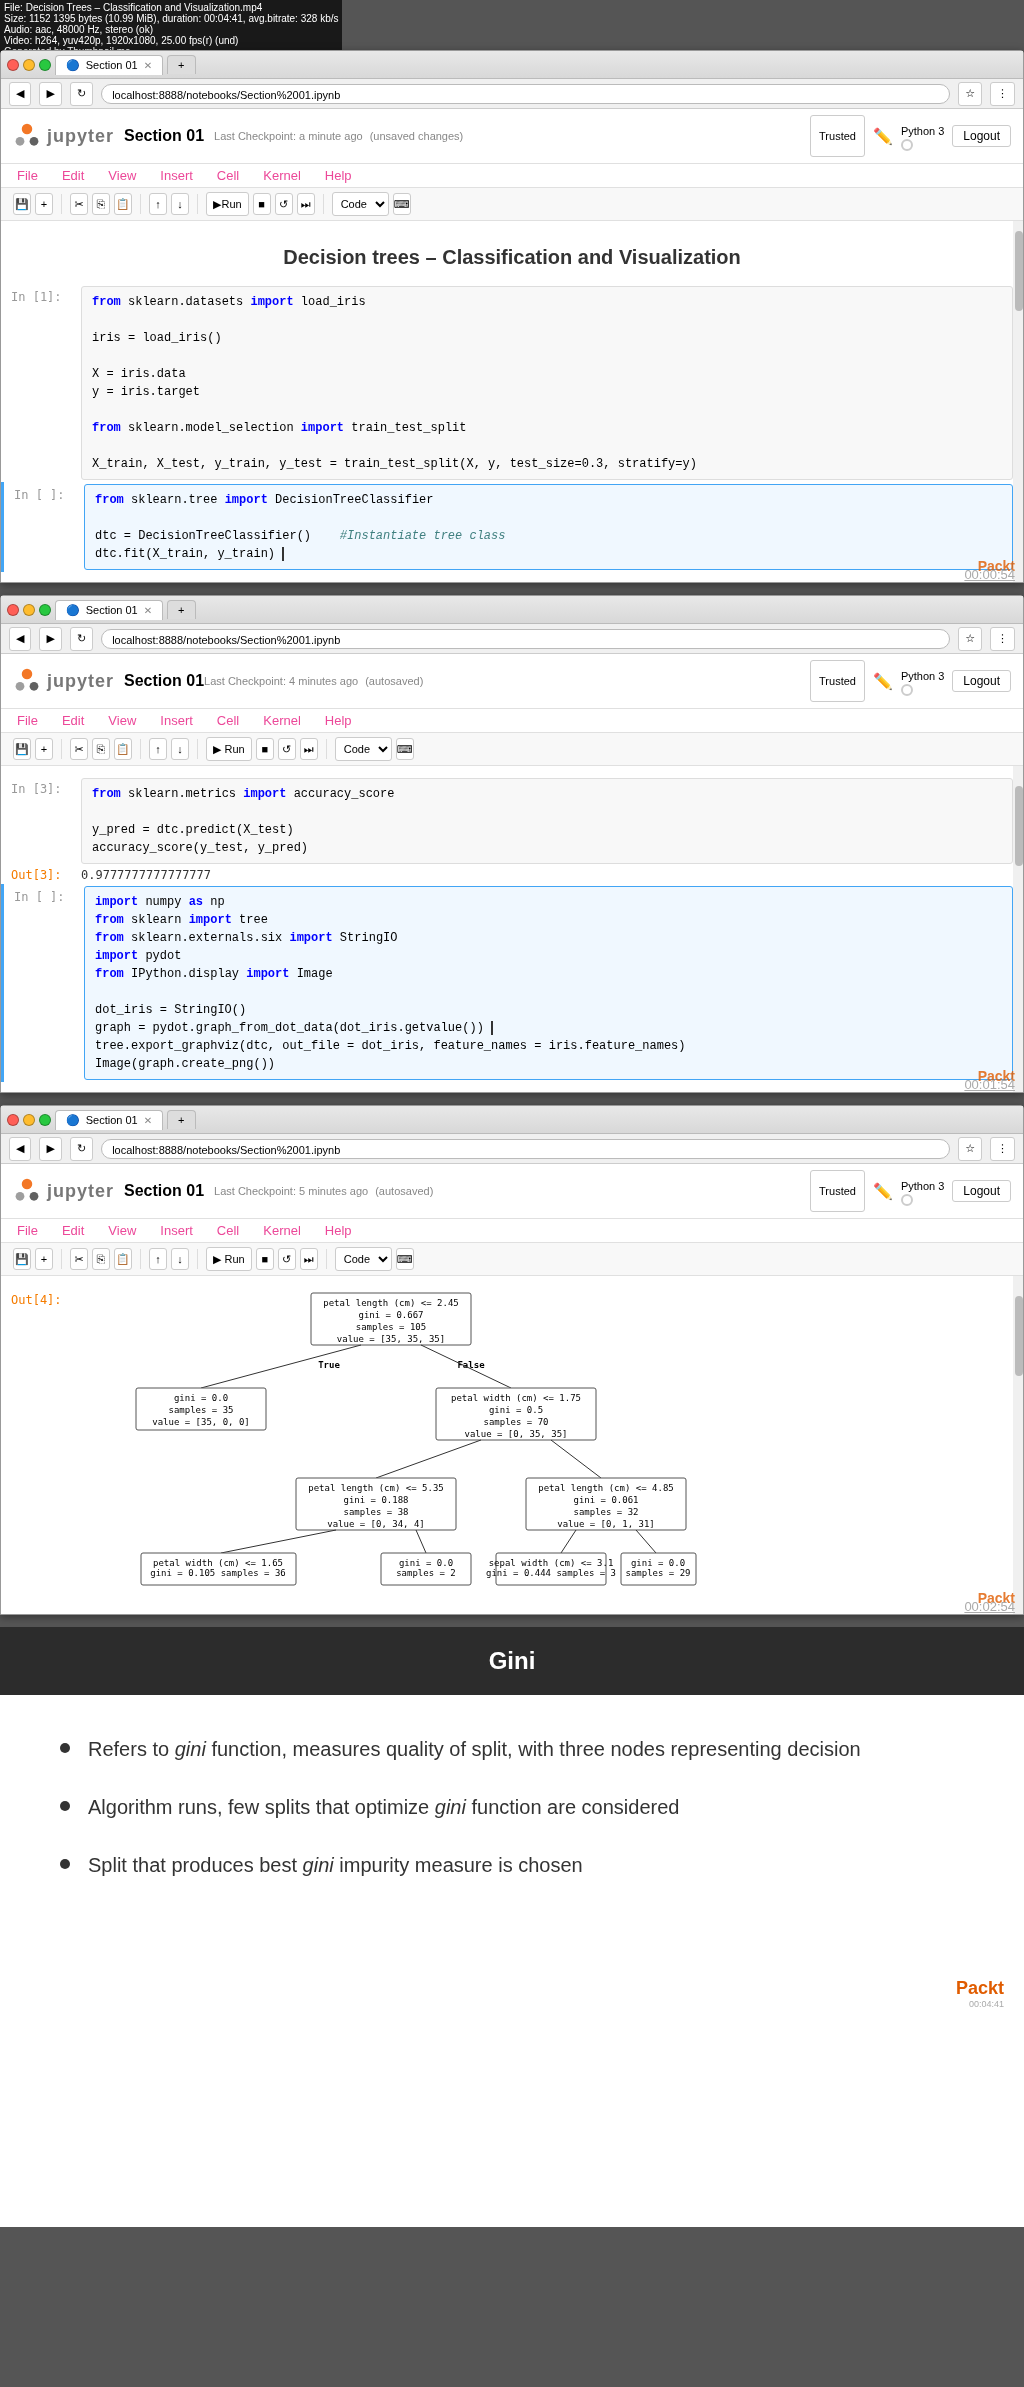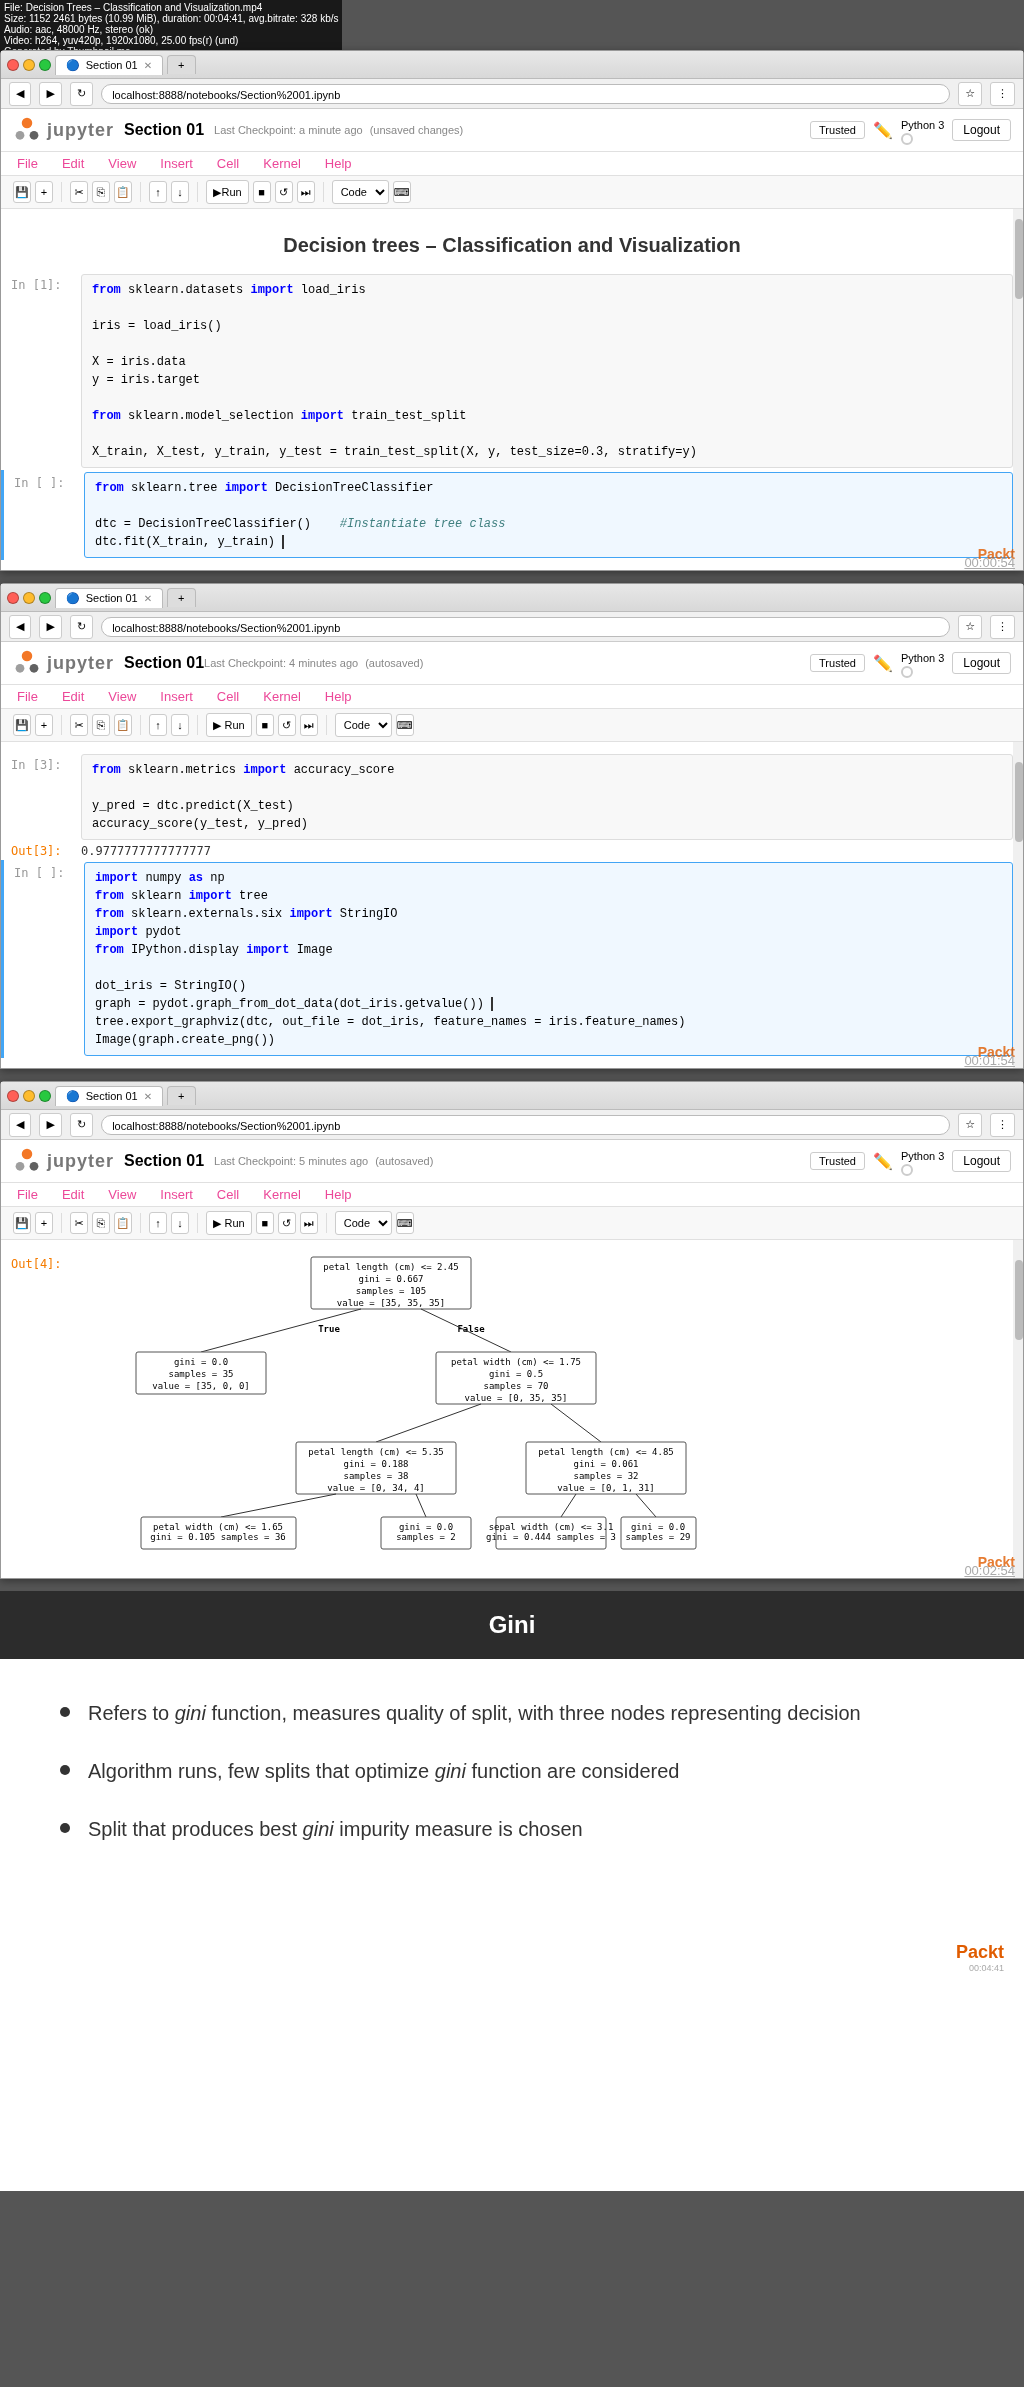--- a/index.html
+++ b/index.html
@@ -166,21 +166,21 @@
       padding: 1px 4px;
       font-size: 11px;
       background: #fff;
       height: 24px;
     }
 
     .trusted-btn {
       background: #fff;
       border: 1px solid #ccc;
       border-radius: 3px;
-      padding: 2px 8px;
+      padding: 14px 8px;
       font-size: 11px;
       cursor: pointer;
     }
 
     .logout-btn {
       background: #fff;
       border: 1px solid #ccc;
       border-radius: 3px;
       padding: 3px 10px;
       font-size: 12px;
@@ -389,21 +389,21 @@
       background: #fff;
     }
   </style>
 </head>
 <body>
 
 <div class="sections-container">
 
   <div class="video-info">
     <div>File: Decision Trees – Classification and Visualization.mp4</div>
-    <div>Size: 1152 2461 bytes (10.99 MiB), duration: 00:04:41, avg.bitrate: 328 kb/s</div>
+    <div>Size: 1152 1395 bytes (10.99 MiB), duration: 00:04:41, avg.bitrate: 328 kb/s</div>
     <div>Audio: aac, 48000 Hz, stereo (ok)</div>
     <div>Video: h264, yuv420p, 1920x1080, 25.00 fps(r) (und)</div>
     <div>Generated by Thumbnail me</div>
   </div>
 
   <div class="section-wrapper" style="margin-top: 50px;">
     <div class="browser-window">
 
       <div class="browser-titlebar">
         <div class="window-controls">

